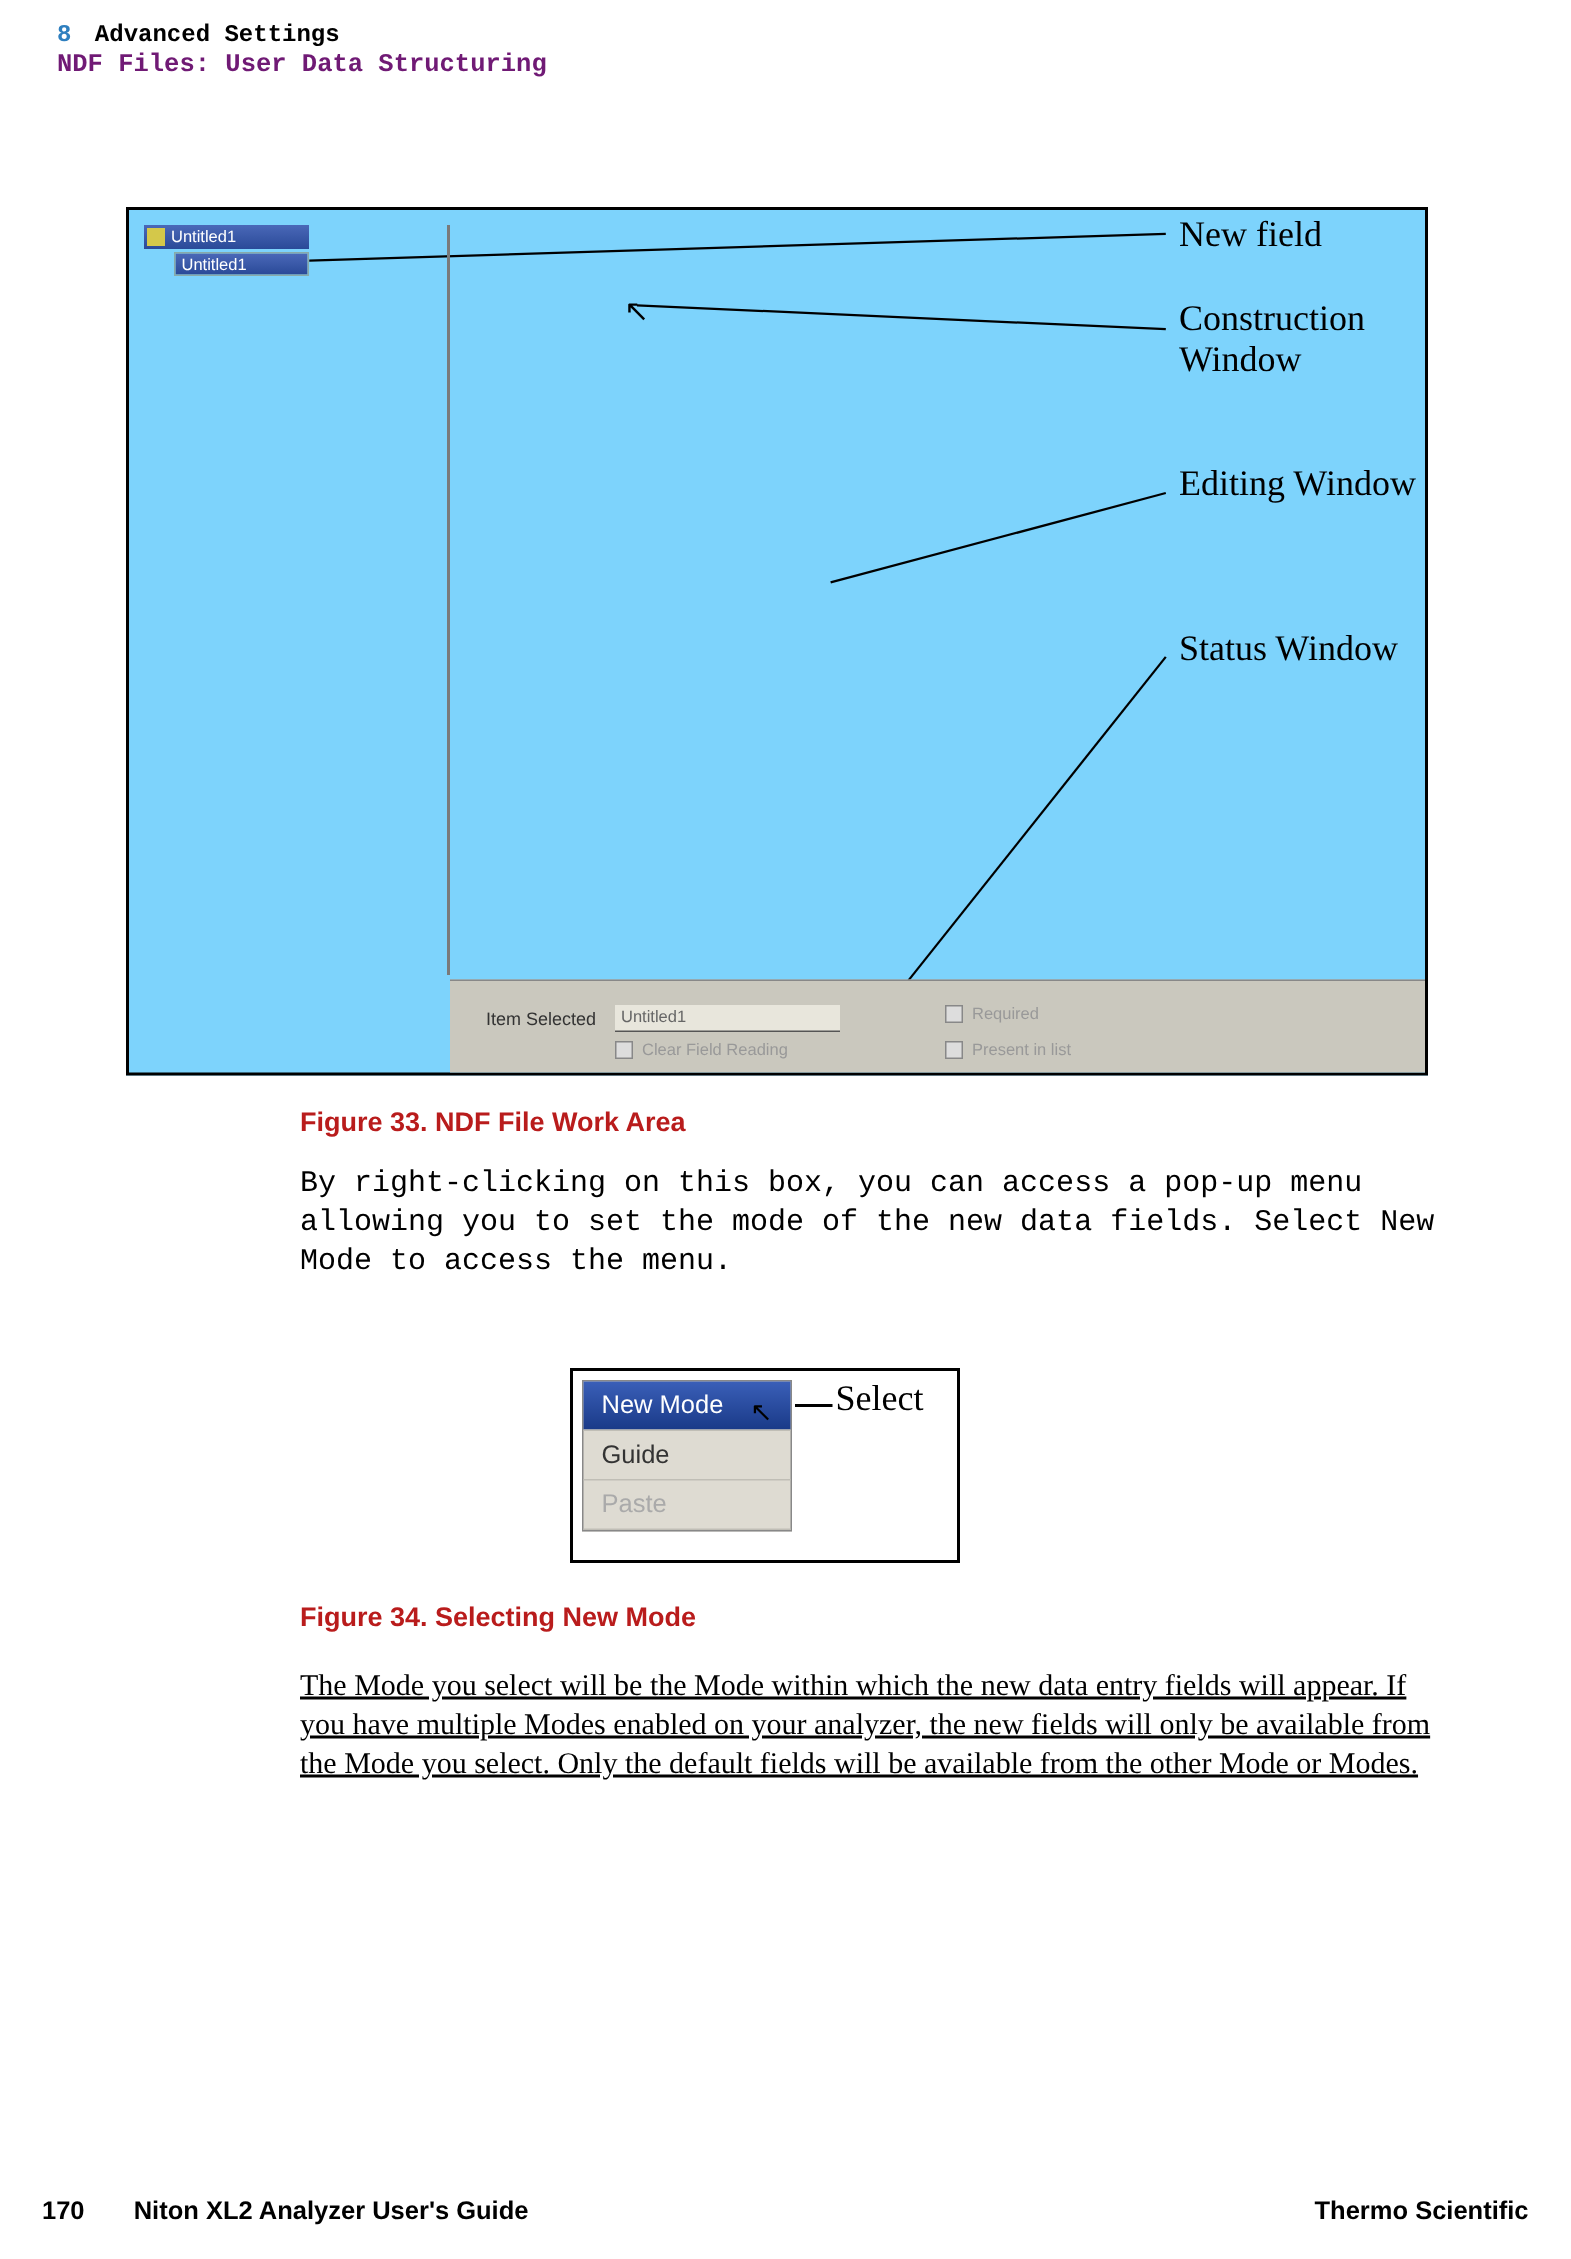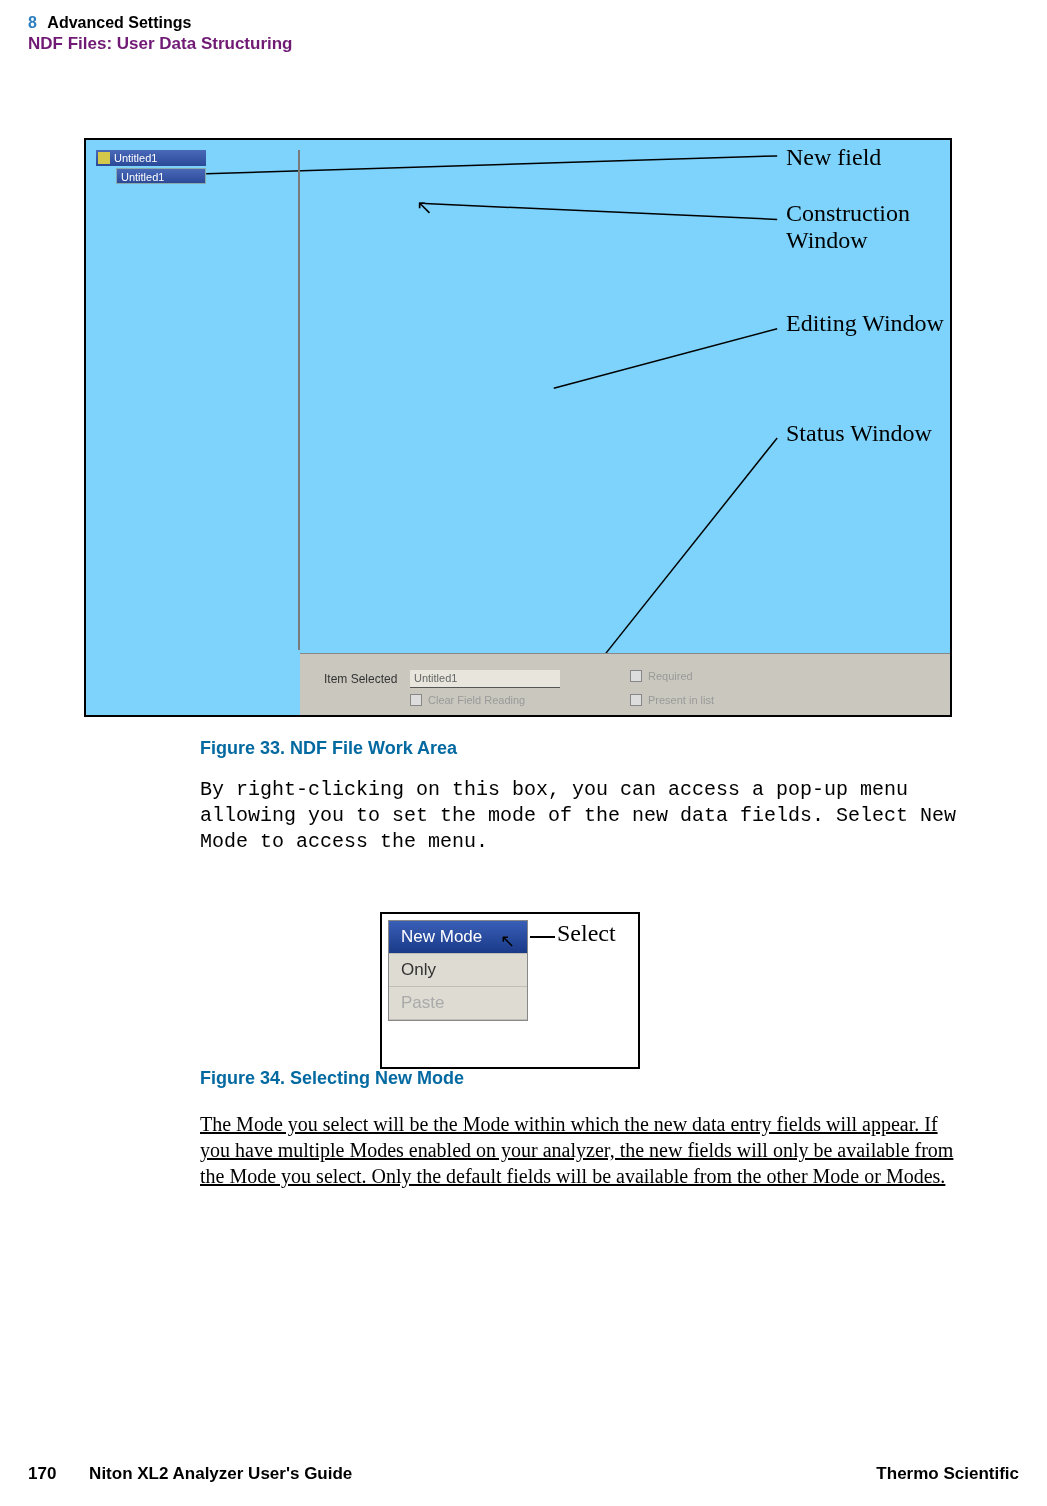--- a/index.html
+++ b/index.html
@@ -5,22 +5,22 @@
   * { box-sizing: border-box; margin: 0; padding: 0; }
   body {
     width: 1047px;
     height: 1506px;
     background: #fff;
     font-family: "Times New Roman", Georgia, serif;
     color: #000;
     position: relative;
   }
   .header {
-    padding: 14px 0 0 28px;
-    font-family: Liberation Sans, sans-serif;
+    padding: 14px 0 0 38px;
+    font-family: Liberation Mono, monospace;
   }
   .chap-num {
     color: #2e7fbf;
     font-weight: bold;
     font-size: 16px;
     display: inline;
   }
   .chap-title {
     color: #000;
     font-weight: bold;
@@ -69,29 +69,29 @@
   .status-field { position:absolute; left:110px; top:16px; width:150px; height:18px; background:#e8e6dc; border-bottom:1px solid #555; font:11px Arial; color:#666; padding:2px 4px;}
   .chk { position:absolute; width:12px; height:12px; border:1px solid #888; background:#ddd; }
   .chk-label { position:absolute; font:11px Arial; color:#999; }
   .callout {
     position:absolute; font: 24px "Times New Roman", serif; color:#000;
   }
   .caption {
     font-family: Arial, Helvetica, sans-serif;
     font-weight: bold;
     font-size: 18px;
-    color: #0369a1;
+    color: #b91c1c;
   }
   .body-text {
     font: 20px "Adobe Garamond Pro", Garamond, "Times New Roman", serif;
     line-height: 1.3;
     color:#000;
   }
   .figure34-frame {
-    position:absolute; left:380px; top:912px; width:260px; height:157px;
+    position:absolute; left:380px; top:912px; width:260px; height:130px;
     border:2px solid #000; background:#fff;
   }
   .menu {
     position:absolute; left:6px; top:6px; width:140px;
     border:1px solid #888; background:#dedbd2;
   }
   .menu-item {
     font:17px Arial; padding:6px 12px; color:#333; border-bottom:1px solid #c0beb6;
   }
   .menu-item.hl { background:linear-gradient(#3a5fb8,#1a3a88); color:#fff; }
@@ -149,21 +149,21 @@
 </div>
 
 <div style="position:absolute; left:200px; top:738px; width:760px;">
   <div class="caption">Figure 33.   NDF File Work Area</div>
   <p class="body-text" style="margin-top:18px;font-family:Liberation Mono, monospace;">By right-clicking on this box, you can access a pop-up menu allowing you to set the mode of the new data fields. Select New Mode to access the menu.</p>
 </div>
 
 <div class="figure34-frame">
   <div class="menu">
     <div class="menu-item hl"><span>New Mode</span></div>
-    <div class="menu-item"><span>Only</span></div>
+    <div class="menu-item"><span>Guide</span></div>
     <div class="menu-item dis"><span>Paste</span></div>
   </div>
   <div class="menu-cursor">↖</div>
   <div class="fig34-line"></div>
   <div class="fig34-callout">Select</div>
 </div>
 
 <div style="position:absolute; left:200px; top:1068px; width:760px;">
   <div class="caption">Figure 34.   Selecting New Mode</div>
   <p class="body-text" style="margin-top:22px;text-decoration:underline;">The Mode you select will be the Mode within which the new data entry fields will appear. If you have multiple Modes enabled on your analyzer, the new fields will only be available from the Mode you select. Only the default fields will be available from the other Mode or Modes.</p>

